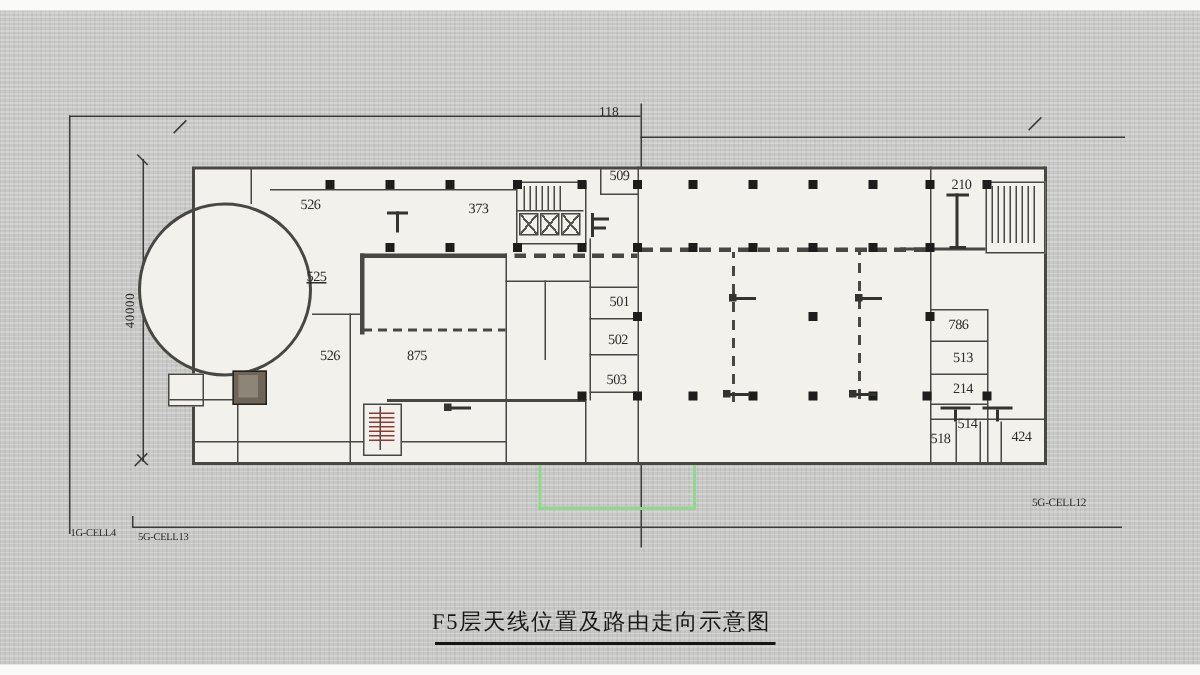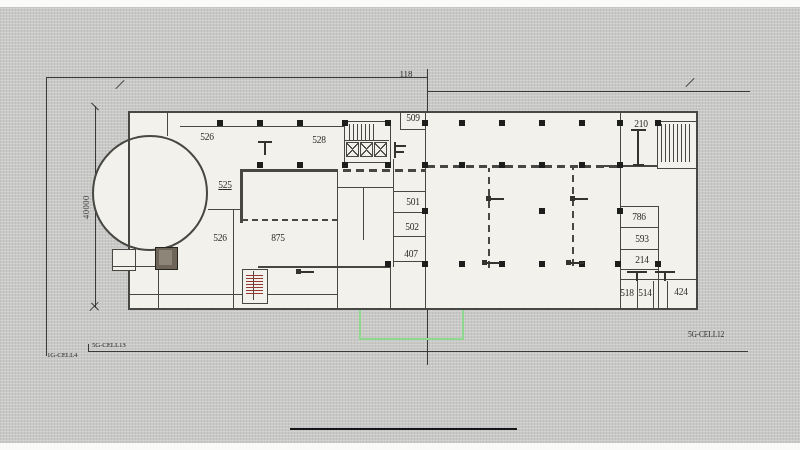--- a/index.html
+++ b/index.html
@@ -209,34 +209,34 @@
         <i style="left:0;top:0;width:20px;height:2px"></i>
         <i style="left:9px;top:2px;width:2px;height:8px"></i>
       </div>
       <div class="ant" style="left:655px;top:271px">
         <i style="left:0;top:0;width:20px;height:2px"></i>
         <i style="left:9px;top:2px;width:2px;height:8px"></i>
       </div>
     </div>
   <div id="layer-rooms">
       <span class="room-label" style="left: 207px; top: 137px;">526</span>
-      <span class="room-label" style="left: 319px; top: 140px;">528</span>
-      <span class="room-label" style="left: 225px; top: 185px; text-decoration: underline;">525</span>
+      <span class="room-label" style="left: 319px; top: 140px;">373</span>
+      <span class="room-label" style="left: 211px; top: 185px; text-decoration: underline;">525</span>
       <span class="room-label" style="left: 220px; top: 238px;">526</span>
       <span class="room-label" style="left: 278px; top: 238px;">875</span>
       <span class="room-label" style="left: 413px; top: 118px;">509</span>
       <span class="room-label" style="left: 413px; top: 202px;">501</span>
       <span class="room-label" style="left: 412px; top: 227px;">502</span>
-      <span class="room-label" style="left: 411px; top: 254px;">407</span>
+      <span class="room-label" style="left: 411px; top: 254px;">503</span>
       <span class="room-label" style="left: 641px; top: 124px;">210</span>
       <span class="room-label" style="left: 639px; top: 217px;">786</span>
-      <span class="room-label" style="left: 642px; top: 239px;">593</span>
+      <span class="room-label" style="left: 642px; top: 239px;">513</span>
       <span class="room-label" style="left: 642px; top: 260px;">214</span>
       <span class="room-label" style="left: 627px; top: 293px;">518</span>
-      <span class="room-label" style="left: 645px; top: 293px;">514</span>
+      <span class="room-label" style="left: 645px; top: 283px;">514</span>
       <span class="room-label" style="left: 681px; top: 292px;">424</span>
     </div>
   <div id="layer-misc">
       <div class="hatch" style="left:349px;top:124px;height:16px"></div>
       <div class="hatch" style="left:353px;top:124px;height:16px"></div>
       <div class="hatch" style="left:357px;top:124px;height:16px"></div>
       <div class="hatch" style="left:361px;top:124px;height:16px"></div>
       <div class="hatch" style="left:365px;top:124px;height:16px"></div>
       <div class="hatch" style="left:369px;top:124px;height:16px"></div>
       <div class="hatch" style="left:373px;top:124px;height:16px"></div>
@@ -254,18 +254,19 @@
       <div class="tread" style="left:246px;top:284px;width:17px"></div>
       <div class="tread" style="left:246px;top:287px;width:17px"></div>
       <div class="tread" style="left:246px;top:290px;width:17px"></div>
       <div class="tread" style="left:246px;top:293px;width:17px"></div>
       <div class="green" style="left:359px;top:310px;width:2px;height:30px"></div>
       <div class="green" style="left:359px;top:338px;width:105px;height:2px"></div>
       <div class="green" style="left:462px;top:310px;width:2px;height:30px"></div>
     </div>
 
   <div class="small-label" style="left:47px;top:351px">1G-CELL4</div>
-  <div class="small-label" style="left:92px;top:341px">5G-CELL13</div>
+  <div class="small-label" style="left:92px;top:354px">5G-CELL13</div>
   <div class="small-label" style="left:688px;top:330px;font-size:7.5px">5G-CELL12</div>
 
+  <div id="title">F5层天线位置及路由走向示意图</div>
   <div id="title-underline"></div>
 
 </div>
 
 </body></html>

